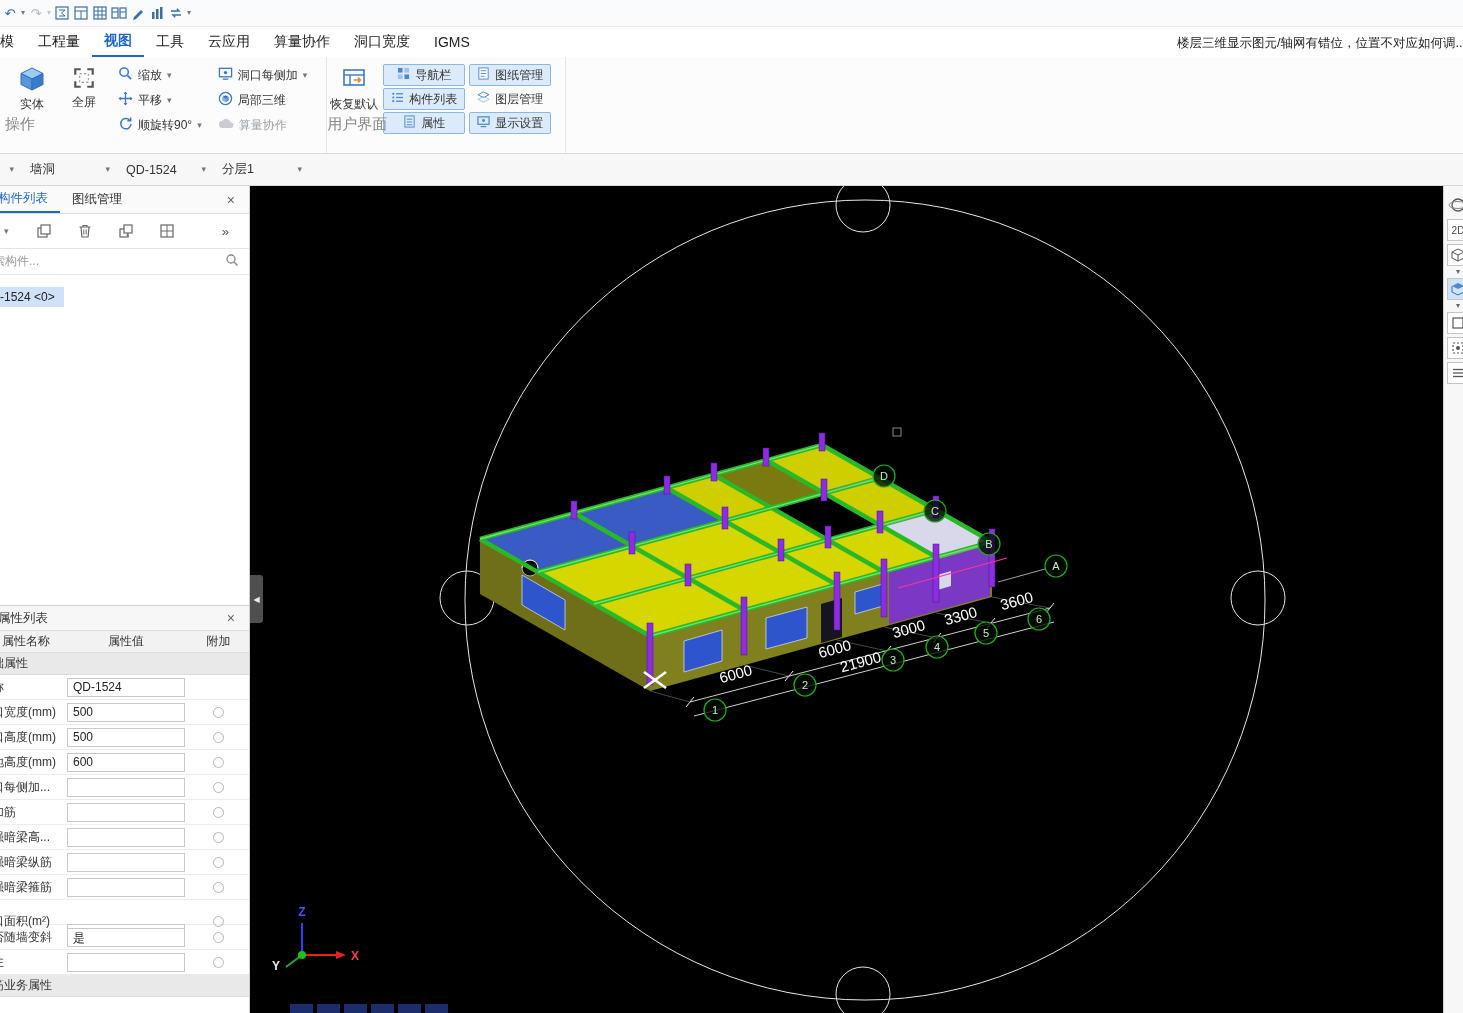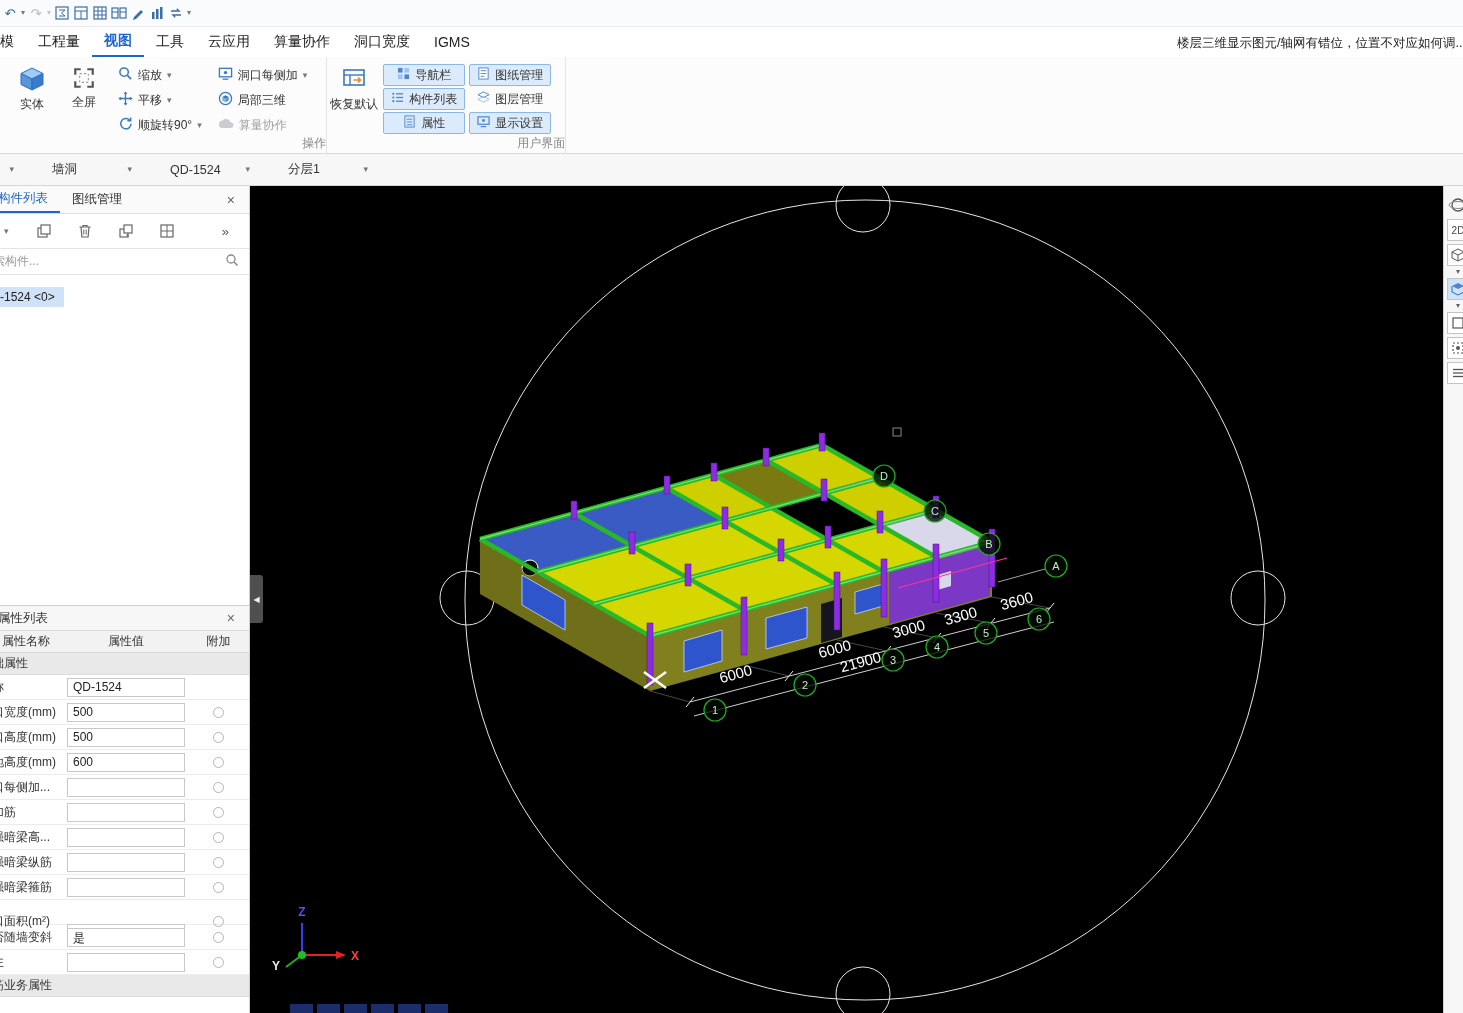--- a/index.html
+++ b/index.html
@@ -24,39 +24,39 @@
   .mtab { padding:0 12px; font-size:14px; color:#222; display:flex; align-items:center; }
   .mtab.first { padding-left:14px; }
   .mtab.active { color:#1e66c9; border-bottom:2px solid #1e66c9; font-weight:bold; }
   .helpq { position:absolute; right:6px; top:8px; font-size:12.5px; color:#222; white-space:nowrap; }
 
   
   .ribbon { height:97px; background:#fcfcfc; border-bottom:1px solid #d9d9d9;
     display:flex; padding-left:33px; }
   .rgroup { display:flex; gap:2px; padding:2px 12px 15px 2px; position:relative;
     border-right:1px solid #e6e6e6; }
-  .glabel { position:absolute; bottom:1px; left:0; right:0; text-align:right; font-size:12px; color:#888; }
+  .glabel { position:absolute; bottom:19px; left:0; right:0; text-align:left; font-size:15px; color:#888; }
   .bigbtn { width:50px; display:flex; flex-direction:column; align-items:center; gap:1px;
     padding-top:7px; font-size:12px; color:#333; }
   .vcol { display:flex; flex-direction:column; gap:1px; padding-top:4px; }
   .smbtn { display:flex; align-items:center; gap:5px; height:24px; padding:0 7px;
     font-size:12px; color:#333; white-space:nowrap; }
   .smbtn.dis { color:#9aa0a6; }
   .caret { font-size:9px; color:#777; line-height:1; }
   .tglgrid { display:grid; grid-template-rows:repeat(3,24px); grid-auto-flow:column;
     align-content:start; padding-top:4px; }
   .tgl { display:flex; align-items:center; gap:5px; height:22px; padding:0 7px; margin:1px 2px;
     font-size:12px; color:#333; border:1px solid transparent; border-radius:2px; white-space:nowrap; }
   .tgl.on { background:#dcebfb; border-color:#8db6e4;justify-content:center; }
 
   
   .elembar { height:32px; background:#f7f7f7; border-bottom:1px solid #d6d6d6;
     display:flex; align-items:center; font-size:12.5px; color:#333; }
   .combo { display:flex; align-items:center; justify-content:space-between;
-    width:96px; padding:0 8px; margin-left:22px; height:24px; }
+    width:96px; padding:0 8px; margin-left:0; height:24px; }
   .combo.c0 { width:50px; margin-left:0; }
 
   
   .main { position:absolute; top:186px; left:0; right:0; bottom:0; }
 
   
   .lpanel { position:absolute; left:0; top:0; bottom:0; width:278px; background:#fff;
     border-right:1px solid #cfcfcf; }
   .ctabs { height:28px; background:#fafafa; border-bottom:1px solid #ddd; display:flex; align-items:stretch; }
   .ctab { display:flex; align-items:center; font-size:12.5px; padding:0 12px; color:#333; }

